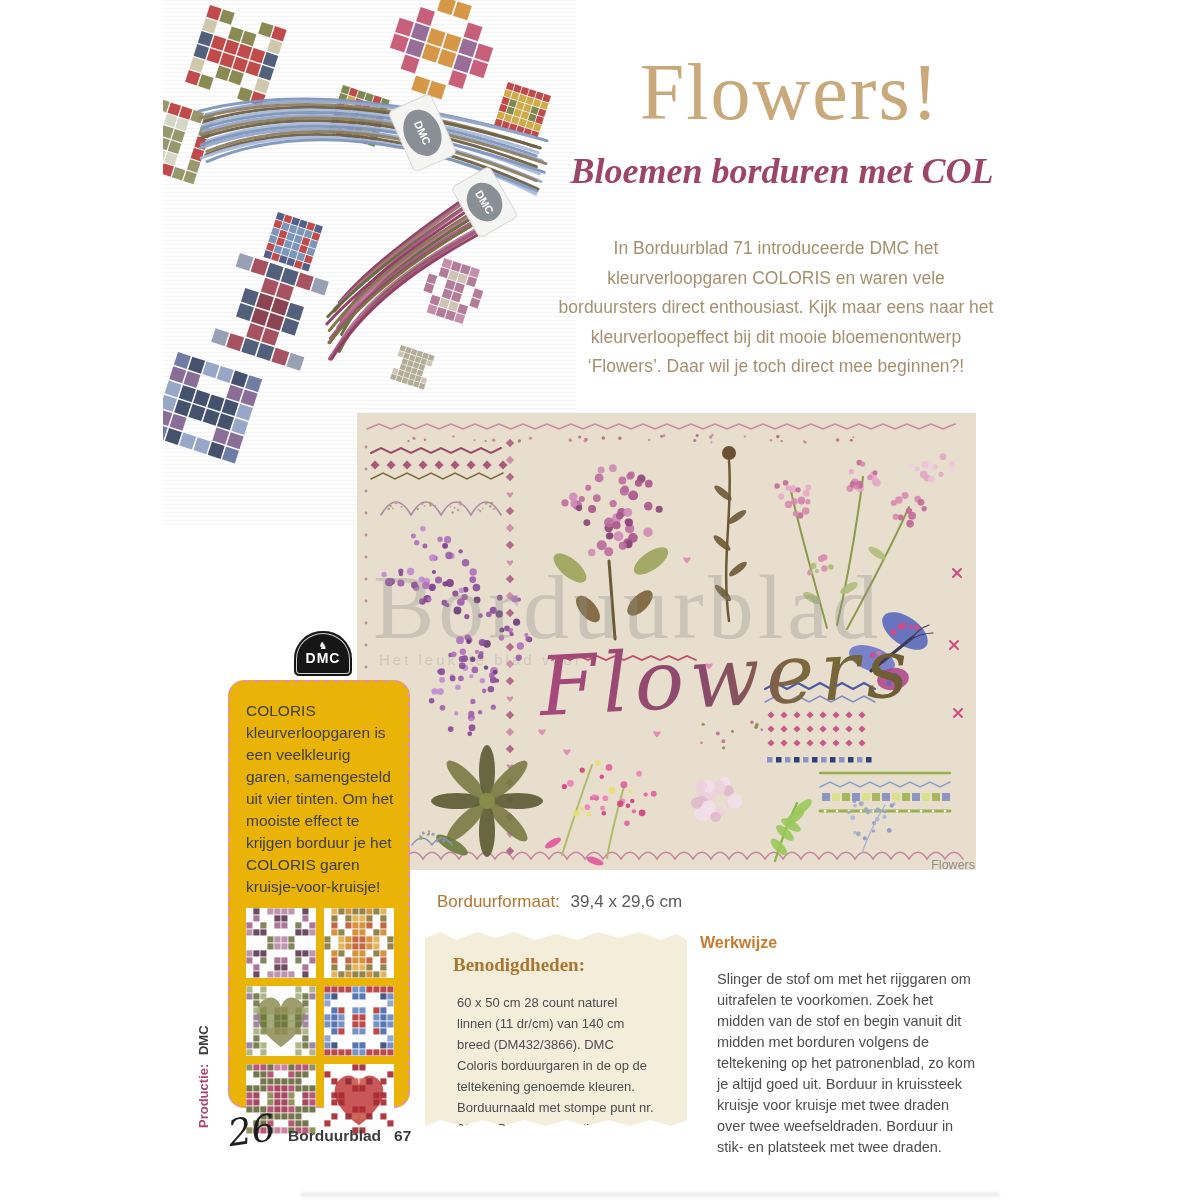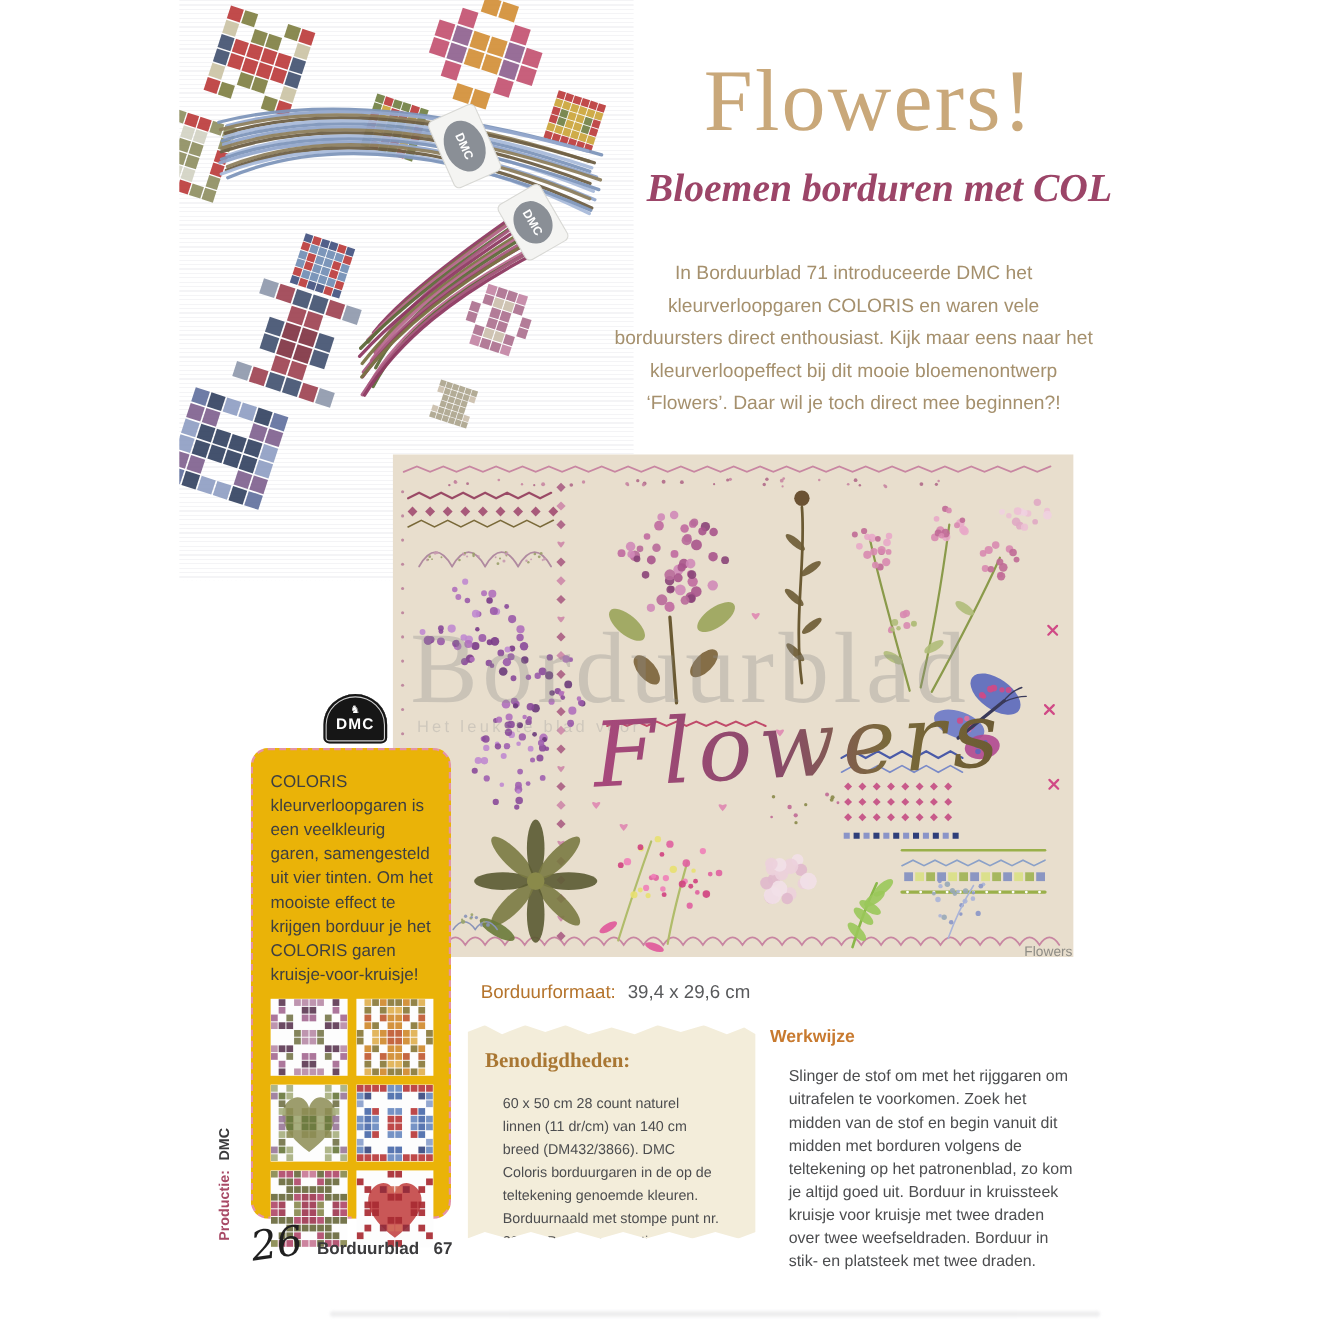--- a/index.html
+++ b/index.html
@@ -10,23 +10,23 @@
   .top-photo{position:absolute;left:163px;top:0;width:413px;height:528px;
     background:
       repeating-linear-gradient(0deg,#ffffff 0 3px,#f4f4f6 3px 4px),
       repeating-linear-gradient(90deg,#ffffff 0 3px,#f4f4f6 3px 4px);}
   .top-photo svg{position:absolute;inset:0;}
 
   
   .title{position:absolute;left:555px;top:40px;width:470px;margin:0;
     font-family:"Liberation Serif",serif;font-weight:400;font-size:80px;line-height:104px;
     letter-spacing:2px;color:var(--title,#c9a87a);text-align:center;}
-  .subtitle{position:absolute;left:588px;top:150px;width:460px;margin:0;
+  .subtitle{position:absolute;left:552px;top:150px;width:460px;margin:0;
     font-family:"Liberation Serif",serif;font-style:italic;font-weight:600;font-size:36px;
-    color:var(--subtitle,#9c4568);white-space:nowrap;}
+    color:var(--subtitle,#9c4568);text-align:center;white-space:nowrap;}
   .intro{position:absolute;left:558px;top:234px;width:436px;margin:0;
     font-size:17.5px;line-height:29.5px;color:var(--intro,#a5906d);text-align:center;}
 
   
   .main-photo{position:absolute;left:357px;top:413px;width:619px;height:457px;}
   .main-photo svg{position:absolute;inset:0;}
   .photo-caption{position:absolute;left:870px;top:858px;width:105px;text-align:right;
     font-size:12.5px;color:#8e8c85;}
 
   
@@ -55,21 +55,21 @@
   
   .format-line{position:absolute;left:437px;top:892px;font-size:17px;}
   .format-line .flabel{color:var(--orange2,#b5742c);font-weight:normal;text-align:center;}
   .format-line .fval{color:#58595b;margin-left:6px;}
 
   .materials{position:absolute;left:425px;top:928px;width:262px;height:202px;
     background:var(--cream,#f3edda);box-sizing:border-box;padding:26px 16px 12px 16px;
     clip-path:polygon(0 5%,6% 2%,12% 6%,20% 2%,27% 5%,34% 2%,42% 6%,50% 3%,58% 6%,66% 2%,
       74% 5%,82% 2%,90% 6%,96% 3%,100% 6%,100% 95%,94% 98%,86% 95%,78% 98%,70% 95%,62% 98%,
       54% 95%,46% 98%,38% 95%,30% 98%,22% 95%,14% 98%,6% 95%,0 98%);}
-  .materials h3{margin:0 0 5px 0;font-family:"Liberation Serif",serif;font-size:19px;
+  .materials h3{margin:0 0 5px 12px;font-family:"Liberation Serif",serif;font-size:19px;
     color:var(--gold,#a97733);}
   .materials p{margin:16px;font-size:13px;line-height:21px;color:var(--body,#4c4d4f);}
 
   .method{position:absolute;left:700px;top:934px;width:292px;}
   .method h3{margin:0 0 5px 0;font-size:16px;color:var(--orange,#c87a2f);}
   .method p{margin:17px;font-size:14.5px;line-height:21px;color:var(--body,#4c4d4f);}
 
   
   .footer{position:absolute;left:228px;top:1114px;display:flex;align-items:flex-end;gap:13px;}
   .pageno{font-family:"DejaVu Serif",serif;font-style:italic;font-size:37px;line-height:34px;

